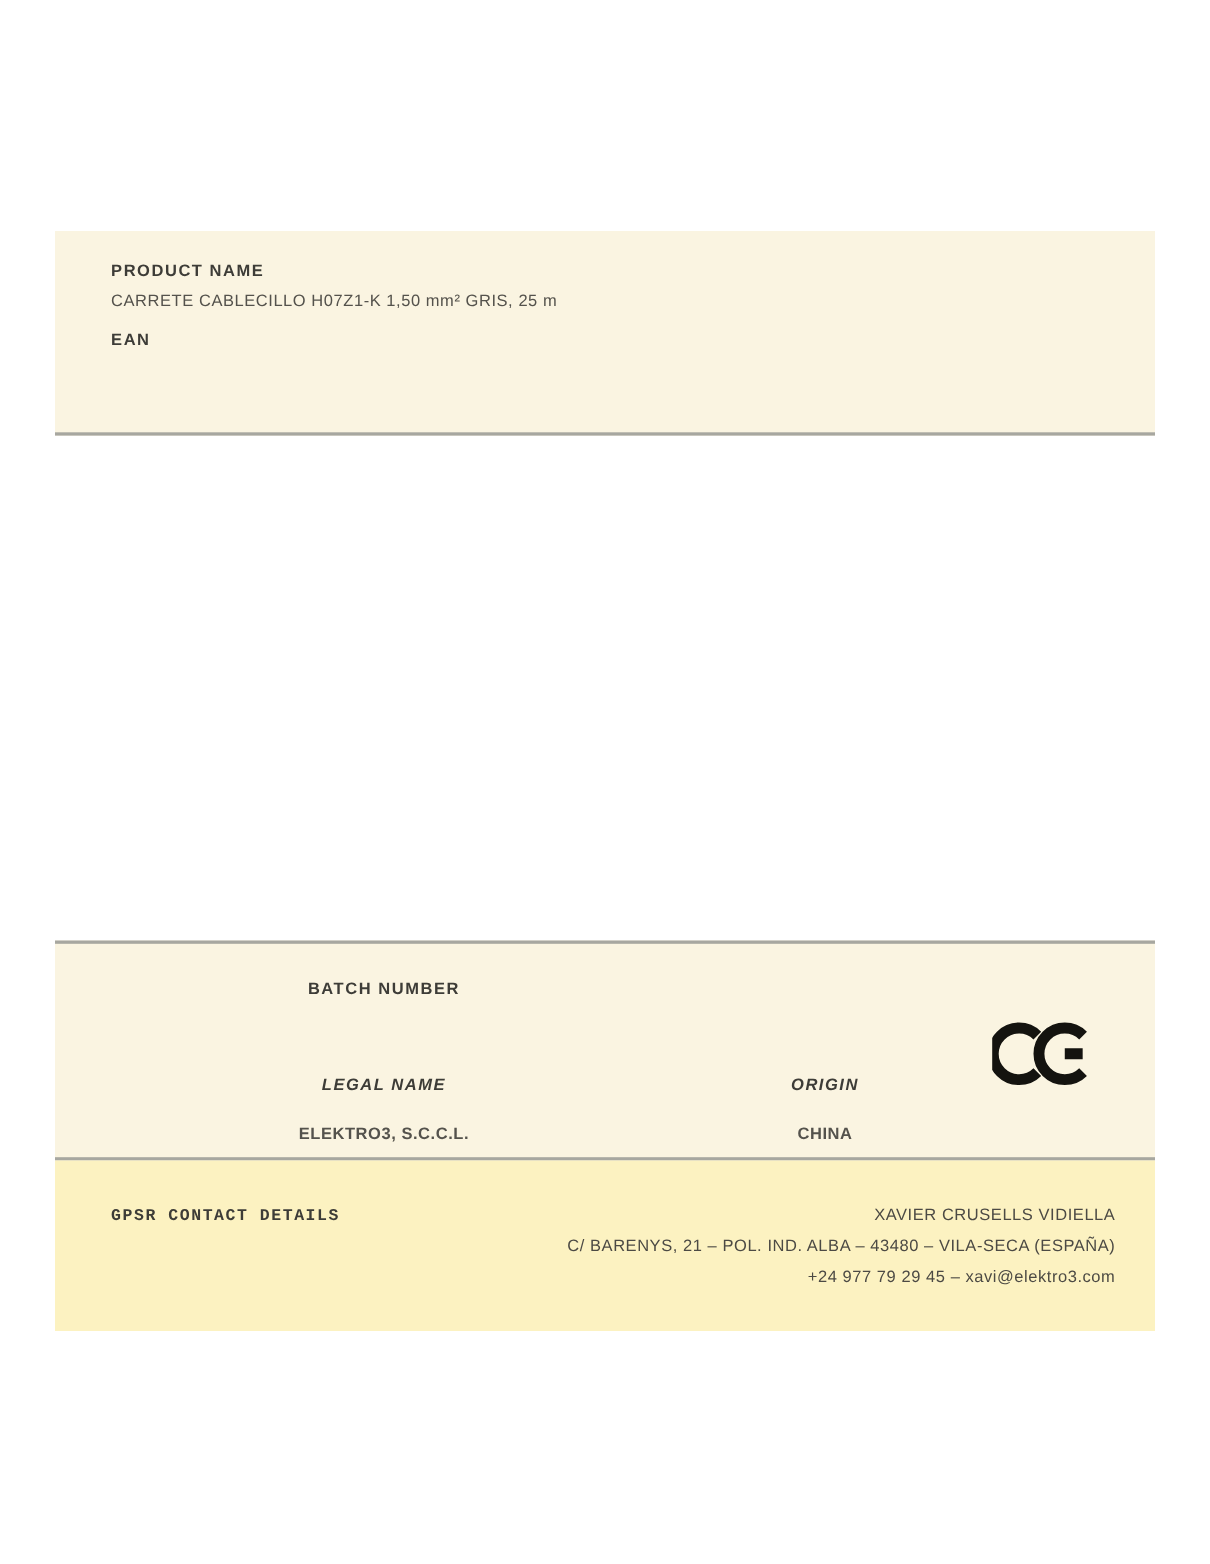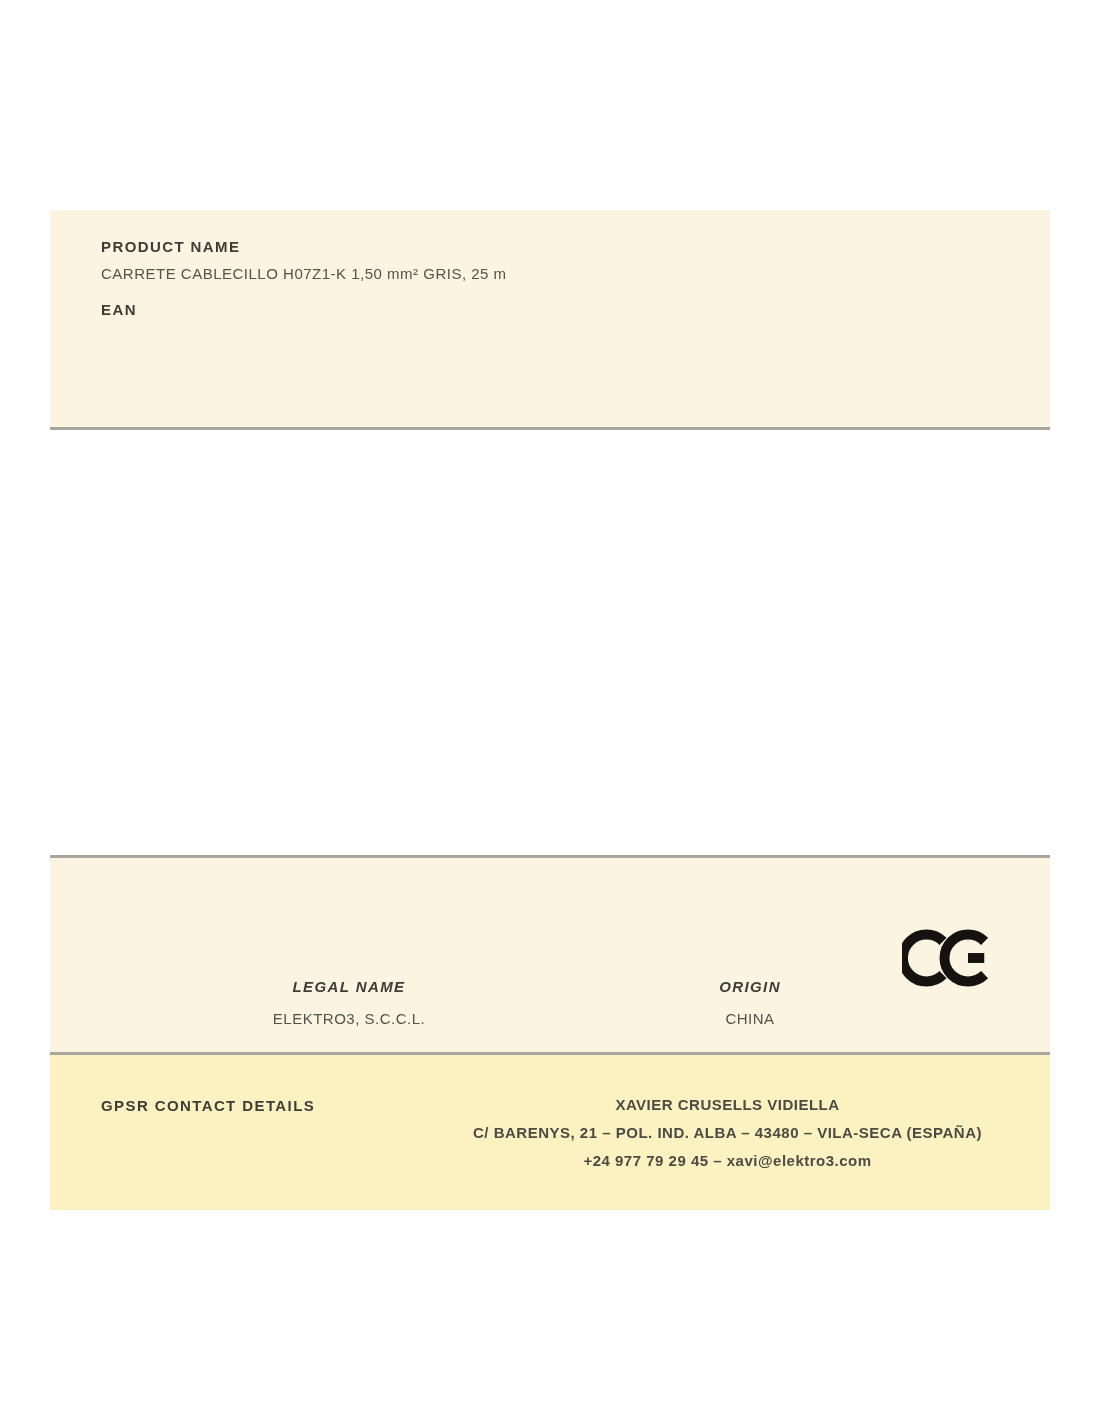--- a/index.html
+++ b/index.html
@@ -18,21 +18,21 @@
   }
   .panel {
     position: absolute;
     left: 50px;
     width: 1000px;
     box-sizing: border-box;
   }
   
   .panel-product {
     top: 210px;
-    height: 220px;
+    height: 186px;
     background: #faf4e1;
     border-bottom: 3px solid #a7a7a0;
     padding: 28px 51px 1px 51px;
   }
   .field-label {
     font-size: 15px;
     font-weight: bold;
     letter-spacing: 1.4px;
     line-height: 17px;
     color: #3d3c37;
@@ -57,48 +57,48 @@
   .panel-details .cell {
     position: absolute;
     text-align: center;
   }
   .col-left  { left: 0;     width: 598px; }
   .col-right { left: 500px; width: 400px; }
   .row-top-label    { top: 33px; }
   .row-top-value    { top: 60px; }
   .row-bottom-label { top: 120px; font-style: italic; }
   .row-bottom-value { top: 148px; }
-  .panel-details .field-value { margin-top: 4px; }
+  .panel-details .field-value { margin-top: 16px; font-weight: bold; }
 
   .ce-mark {
     position: absolute;
     right: 54px;
     top: 71px;
     width: 94px;
     height: 58px;
   }
   .ce-mark svg { display: block; width: 94px; height: 58px; }
 
   
   .panel-gpsr {
     top: 1055px;
     height: 155px;
     background: #fcf2c1;
   }
   .gpsr-label {
     position: absolute;
     left: 51px;
     top: 42px;
+    font-family: Liberation Mono, monospace;
   }
   .gpsr-lines {
     position: absolute;
-    right: 68px;
+    right: 36px;
     top: 36px;
-    text-align: center;
-    font-weight: bold;
+    text-align: right;
   }
   .gpsr-line {
     font-size: 15px;
     line-height: 28px;
     letter-spacing: 0.5px;
     color: #4c4a44;
   }
 </style>
 </head>
 <body>
@@ -109,20 +109,21 @@
     <div class="field">
       <div class="field-label">PRODUCT NAME</div>
       <div class="field-value">CARRETE CABLECILLO H07Z1-K 1,50 mm² GRIS, 25 m</div>
     </div>
     <div class="field field-ean">
       <div class="field-label">EAN</div>
     </div>
   </section>
 
   <section class="panel panel-details">
+    <div class="cell col-left row-top-label field-label">BATCH NUMBER</div>
     <div class="cell col-left row-top-value field-value"></div>
 
     <div class="cell col-right row-top-value field-value"></div>
 
     <div class="cell col-left row-bottom-label field-label">LEGAL NAME</div>
     <div class="cell col-left row-bottom-value field-value">ELEKTRO3, S.C.C.L.</div>
 
     <div class="cell col-right row-bottom-value field-value">CHINA</div>
     <div class="cell col-right row-bottom-label field-label">ORIGIN</div>
 

